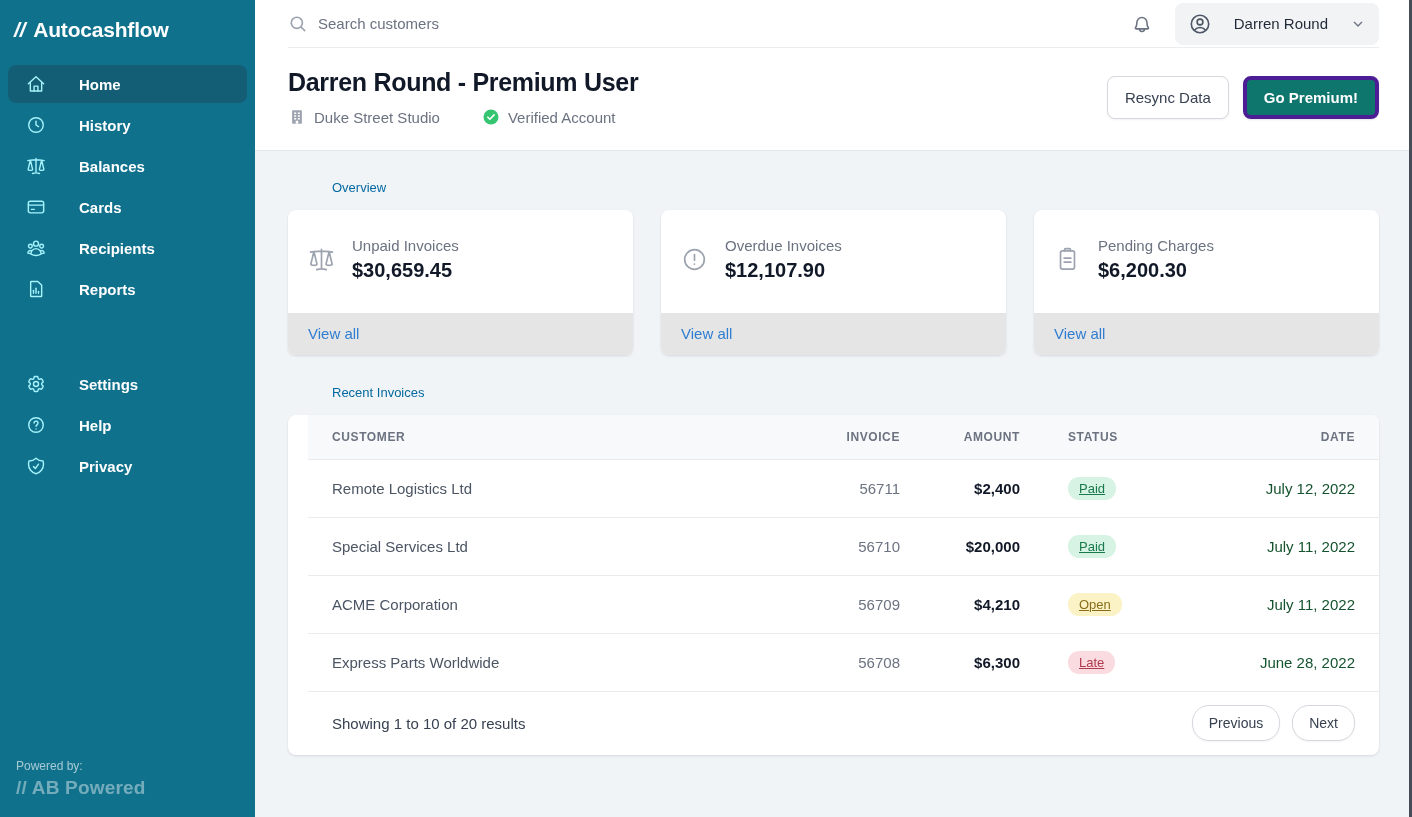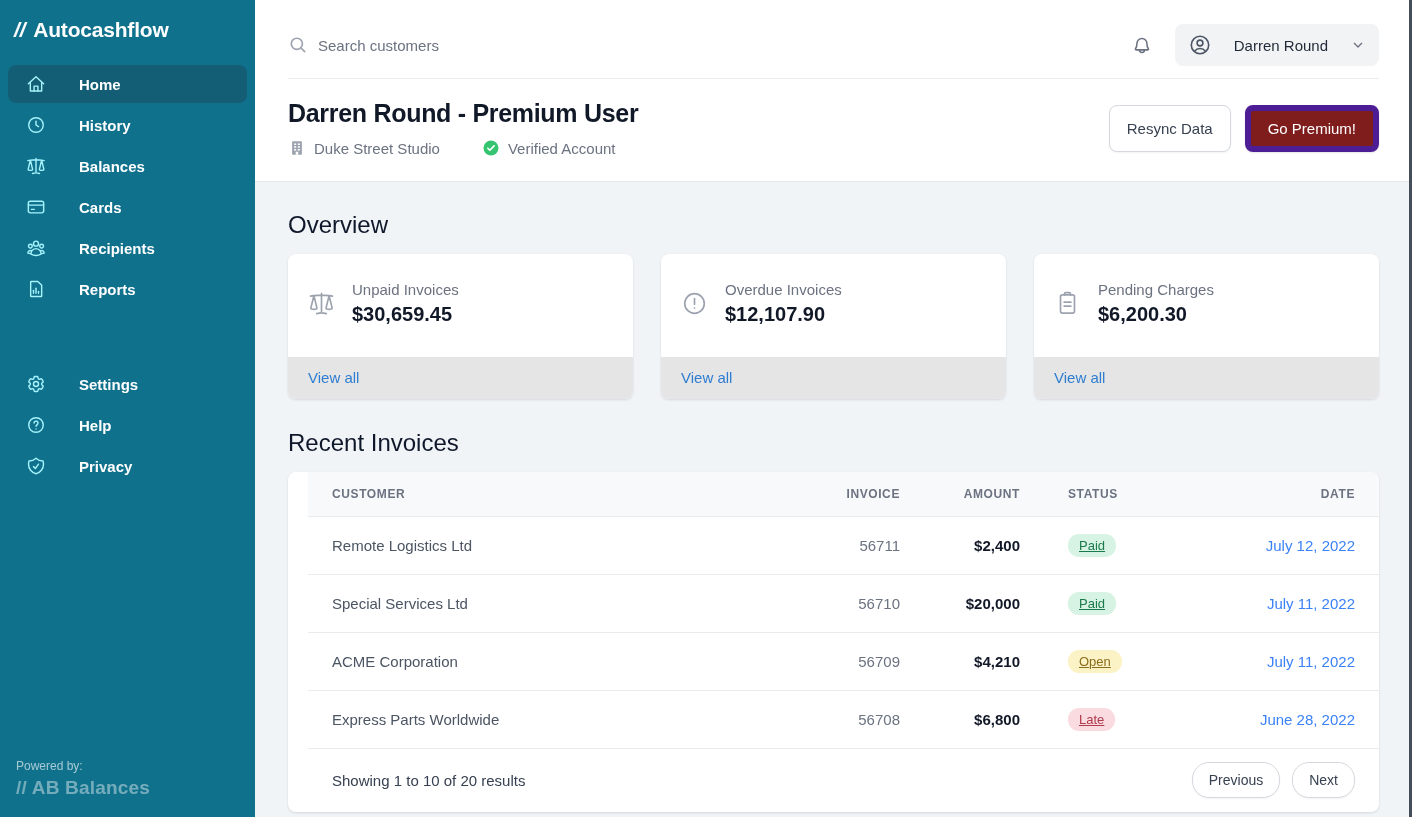--- a/index.html
+++ b/index.html
@@ -20,21 +20,21 @@
   .nav-secondary { margin-top:50px; }
   .powered { position:absolute; left:16px; bottom:18px; }
   .powered-label { font-size:12px; color:rgba(255,255,255,0.62); }
   .powered-brand { margin-top:4px; font-size:19px; font-weight:700; color:rgba(255,255,255,0.42); letter-spacing:0.2px; }
 
   
   .main { margin-left:255px; height:100%; display:flex; flex-direction:column; }
   .white-head { background:#fff; border-bottom:1px solid #E5E7EB; }
 
   .topbar { padding:0 33px; }
-  .topbar-row { height:67px; display:flex; align-items:center; border-bottom:1px solid #EBEDF0;margin-top:12px; }
+  .topbar-row { height:48px; display:flex; align-items:center; border-bottom:1px solid #EBEDF0; }
   .search-wrap { display:flex; align-items:center; gap:10px; flex:1; }
   .search-wrap svg { width:20px; height:20px; stroke:#9CA3AF; fill:none; stroke-width:2; stroke-linecap:round; }
   .search-input { border:none; outline:none; font-size:15px; color:#374151; width:420px;
                   font-family:"Liberation Sans", sans-serif; background:transparent; }
   .search-input::placeholder { color:#6B7280; }
   .top-actions { display:flex; align-items:center; gap:22px; }
   .bell-btn { background:none; border:none; cursor:pointer; display:flex; }
   .bell-btn svg { width:22px; height:22px; stroke:#6B7280; fill:none; stroke-width:1.7; stroke-linecap:round; stroke-linejoin:round; }
   .user-pill { display:flex; align-items:center; gap:22px; background:#F2F3F5; border:none; border-radius:8px;
                padding:9px 13px; cursor:pointer; font-family:"Liberation Sans", sans-serif; }
@@ -44,26 +44,26 @@
 
   .profile { padding:20px 33px 24px; display:flex; align-items:center; justify-content:space-between; }
   .profile-title { font-size:25px; font-weight:700; color:#111827; letter-spacing:-0.3px; }
   .profile-meta { display:flex; align-items:center; gap:42px; margin-top:11px; }
   .meta-item { display:flex; align-items:center; gap:8px; font-size:15px; color:#6B7280; }
   .meta-item svg { width:18px; height:18px; flex:0 0 auto; }
   .profile-actions { display:flex; gap:14px; }
   .btn { font-family:"Liberation Sans", sans-serif; font-size:15px; border-radius:8px; padding:9px 17px; cursor:pointer; }
   .btn-outline { background:#fff; border:1px solid #D5D9DE; color:#374151; font-weight:500;
                  box-shadow:0 1px 2px rgba(16,24,40,0.05); }
-  .btn-primary { background:#7f1d1d; border:6px solid #4c1d95; color:#fff; font-weight:400;
+  .btn-primary { background:#0f766e; border:4px solid #4c1d95; color:#fff; font-weight:700;
                  box-shadow:0 1px 2px rgba(16,24,40,0.1); }
 
   
   .content { padding:29px 33px 0; flex:1; }
-  .section-title { font-size:24px; font-weight:500; color:#0f172a; margin-bottom:15px; }
+  .section-title { font-size:13px; font-weight:500; color:#0369a1; margin-bottom:15px;margin-left:44px; }
 
   .cards { display:grid; grid-template-columns:repeat(3,1fr); gap:28px; margin-bottom:30px; }
   .card { background:#fff; border-radius:8px; overflow:hidden;
           box-shadow:0 1px 3px rgba(16,24,40,0.08), 0 1px 2px rgba(16,24,40,0.05); }
   .card-body { display:flex; align-items:center; gap:17px; padding:27px 20px 31px; }
   .card-body svg { width:27px; height:27px; stroke:#9CA3AF; fill:none; stroke-width:1.5;
                    stroke-linecap:round; stroke-linejoin:round; flex:0 0 auto; }
   .card-label { font-size:15px; color:#6B7280; margin-bottom:5px; }
   .card-value { font-size:20px; font-weight:700; color:#111827; }
   .card-footer { background:#e5e5e5; padding:12px 20px; }
@@ -73,21 +73,21 @@
                 box-shadow:0 1px 3px rgba(16,24,40,0.08), 0 1px 2px rgba(16,24,40,0.05);padding-left:20px; }
   table { width:100%; border-collapse:collapse; }
   thead th { background:#F8F9FB; padding:15px 24px; font-size:12px; font-weight:700; letter-spacing:0.6px;
              color:#6B7280; border-bottom:1px solid #E7EAEE; text-align:left; white-space:nowrap; }
   tbody td { padding:17px 24px; font-size:15px; border-bottom:1px solid #E9ECEF; white-space:nowrap; }
   th.col-right, td.col-right { text-align:right; }
   col.c-invoice { width:110px; } col.c-amount { width:120px; } col.c-status { width:150px; } col.c-date { width:185px; }
   td.cell-customer { color:#4B5563; }
   td.cell-invoice { color:#6B7280; }
   td.cell-amount { color:#111827; font-weight:700; }
-  td.cell-date { color:#3b82f6; }
+  td.cell-date { color:#14532d; }
   .badge { display:inline-block; padding:4px 11px; border-radius:11px; font-size:13px; font-weight:500;text-decoration:underline; }
   .badge-paid { background:#D7F3E3; color:#1B7A4B; }
   .badge-open { background:#FBF3C5; color:#8A6D1B; }
   .badge-late { background:#FADBE0; color:#B03A4C; }
 
   .table-footer { display:flex; align-items:center; justify-content:space-between; padding:13px 24px 14px; }
   .summary { font-size:15px; color:#374151; }
   .pager { display:flex; gap:12px; }
   .pager .btn-outline { font-size:14px; padding:9px 16px;border-radius:17px; }
 
@@ -172,21 +172,21 @@
           <path d="M12 2.7A11.7 11.7 0 013.6 6 12 12 0 003 9.75c0 5.59 3.82 10.29 9 11.62 5.18-1.33 9-6.03 9-11.62 0-1.31-.21-2.57-.6-3.75A11.7 11.7 0 0112 2.7z"></path>
         </svg>
       <span>Privacy</span>
     </li>
   </ul>
 
   <div class="powered">
     <div class="powered-label">Powered by:</div>
     <div class="powered-brand">
       <span>//</span>
-      <span>AB Balances</span>
+      <span>AB Powered</span>
     </div>
   </div>
 </aside>
 
 <div class="main">
 
   <div class="white-head">
     <div class="topbar">
       <div class="topbar-row">
         <div class="search-wrap">
@@ -343,21 +343,21 @@
           <tr>
             <td class="cell-customer">ACME Corporation</td>
             <td class="cell-invoice col-right">56709</td>
             <td class="cell-amount col-right">$4,210</td>
             <td><span class="badge badge-open">Open</span></td>
             <td class="cell-date col-right">July 11, 2022</td>
           </tr>
           <tr>
             <td class="cell-customer">Express Parts Worldwide</td>
             <td class="cell-invoice col-right">56708</td>
-            <td class="cell-amount col-right">$6,800</td>
+            <td class="cell-amount col-right">$6,300</td>
             <td><span class="badge badge-late">Late</span></td>
             <td class="cell-date col-right">June 28, 2022</td>
           </tr>
         </tbody>
       </table>
       <div class="table-footer">
         <span class="summary">Showing 1 to 10 of 20 results</span>
         <div class="pager">
           <button class="btn btn-outline">Previous</button>
           <button class="btn btn-outline">Next</button>

